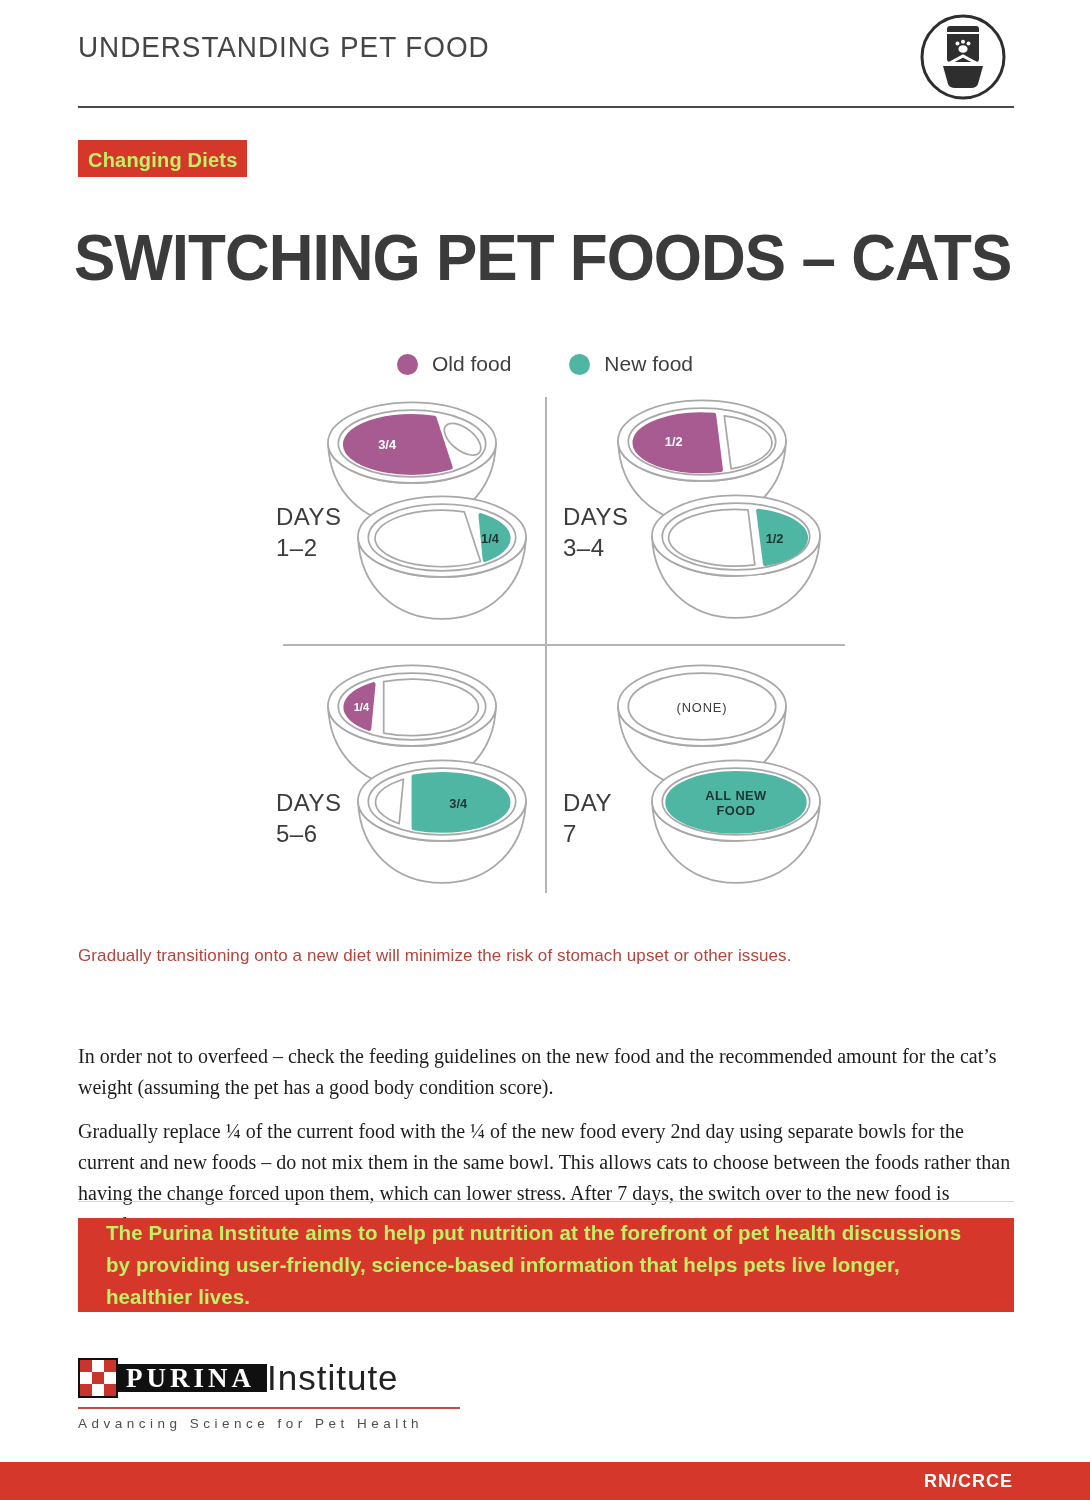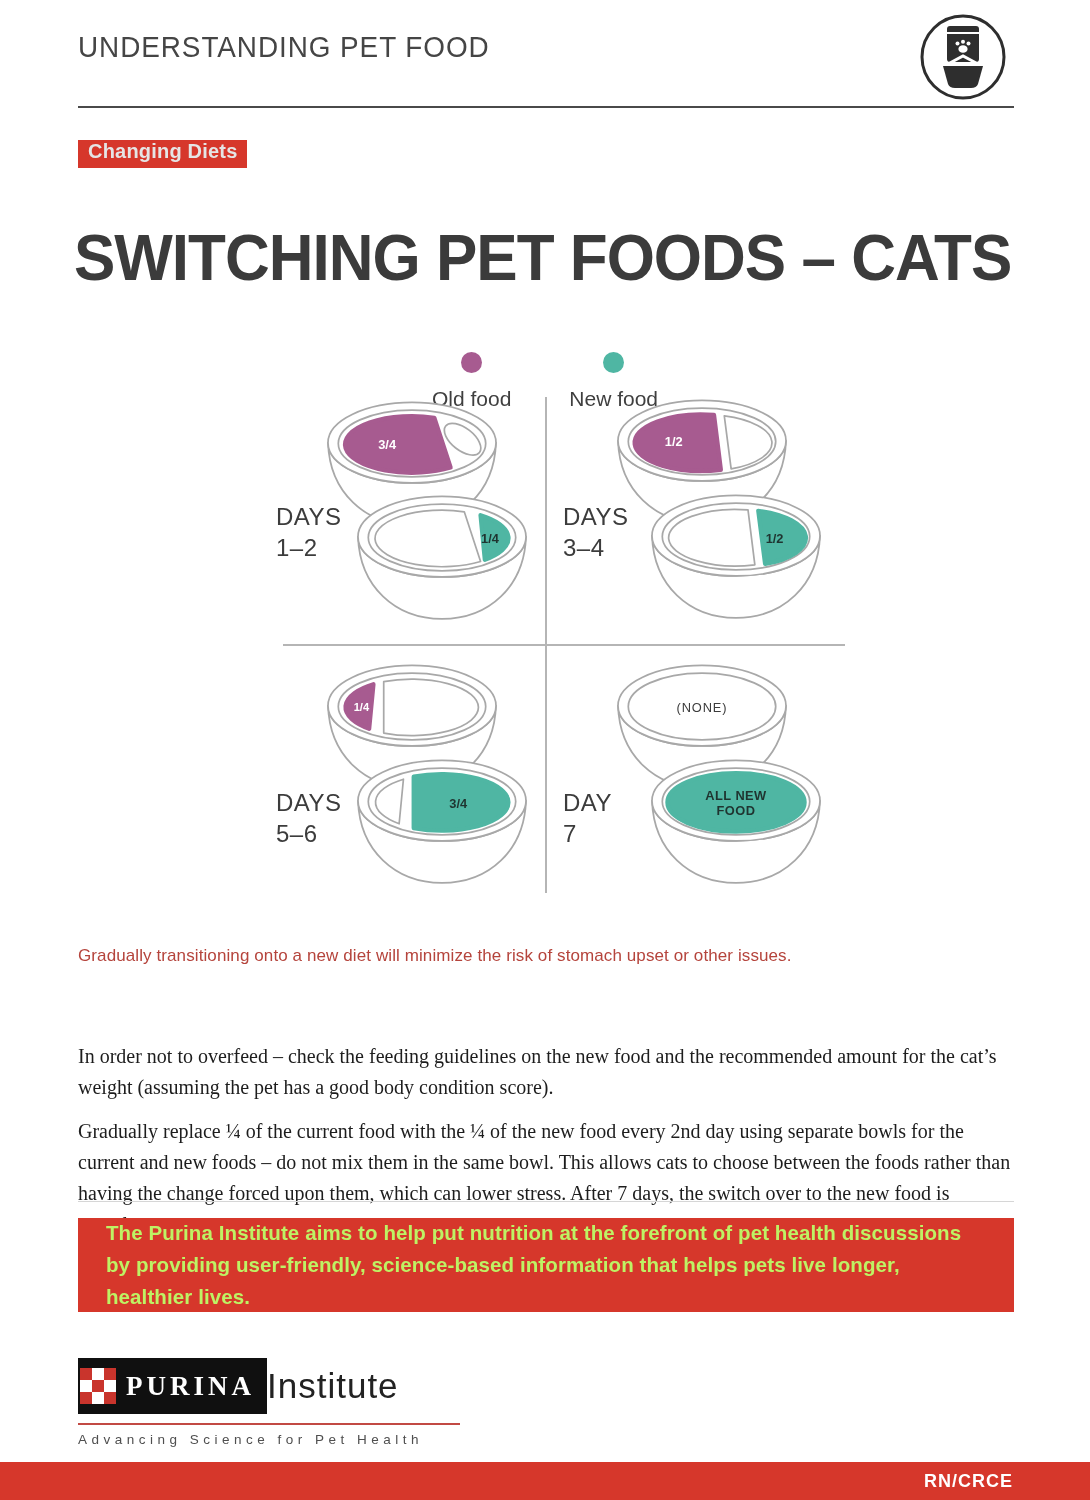--- a/index.html
+++ b/index.html
@@ -20,32 +20,32 @@
   
   .header-title{
     position:absolute;left:78px;top:30px;font-size:30px;letter-spacing:1px;
     color:#454545;font-weight:400;transform:scaleX(.93);transform-origin:left center;
     white-space:nowrap;
   }
   .header-icon{position:absolute;left:918px;top:12px;}
   .header-rule{position:absolute;left:78px;top:106px;width:936px;height:2px;background:#4a4a4a;}
   
   .badge{
-    position:absolute;left:78px;top:140px;background:var(--brand-red,#d6372b);color:#e5e5e5;
-    font-size:20px;font-weight:700;padding:0 10px 5px 10px;letter-spacing:.2px;
+    position:absolute;left:78px;top:140px;background:var(--brand-red,#d6372b);color:#bef264;
+    font-size:20px;font-weight:700;padding:9px 10px 5px 10px;letter-spacing:.2px;
   }
   
   .title{
     position:absolute;left:74px;top:220px;width:960px;
     font-size:62px;font-weight:800;letter-spacing:-1px;color:#3b3b3b;
     transform:scaleY(1.05);transform-origin:left top;white-space:nowrap;
   }
   
   .legend{position:absolute;left:0;top:352px;width:1090px;display:flex;justify-content:center;gap:58px;}
-  .legend-item{display:flex;align-items:center;gap:14px;flex-direction:column;}
+  .legend-item{display:flex;align-items:center;gap:14px;}
   .dot{width:21px;height:21px;border-radius:50%;display:inline-block;}
   .dot-old{background:var(--old-food,#a75b90);}
   .dot-new{background:var(--new-food,#4fb6a3);}
   .legend-label{font-size:21px;color:#3f3f3f;}
   
   .diagram{position:absolute;left:0;top:385px;width:1090px;height:530px;}
   .vline{position:absolute;left:545px;top:12px;width:2px;height:496px;background:#b5b5b5;}
   .hline{position:absolute;left:283px;top:259px;width:562px;height:2px;background:#b5b5b5;}
   .qlabel{position:absolute;font-size:24px;font-weight:400;line-height:1.3;letter-spacing:.5px;color:#3c3c3c;}
   .bowl{position:absolute;overflow:visible;}
@@ -73,21 +73,21 @@
   .pre-banner-rule{position:absolute;left:78px;top:1201px;width:936px;height:1px;background:#d6d6d6;}
   .banner{
     position:absolute;left:78px;top:1218px;width:936px;height:94px;
     background:var(--brand-red,#d6372b);color:#bef264;display:flex;align-items:center;
     padding:0 28px;
   }
   .banner p{font-size:20.5px;font-weight:700;line-height:1.55;letter-spacing:.1px;}
   
   .logo-block{position:absolute;left:78px;top:1358px;}
   .logo-row{display:flex;align-items:center;}
-  .purina-box{display:flex;align-items:center;background:#101010;height:56px;padding-right:12px;}
+  .purina-box{display:flex;align-items:center;background:#101010;height:28px;padding-right:12px;}
   .checkerboard{display:block;}
   .purina-word{
     font-family:"Liberation Serif","DejaVu Serif",serif;font-weight:700;color:#fff;
     font-size:27px;letter-spacing:4px;margin-left:8px;
   }
   .institute-word{font-size:35px;font-weight:400;color:#222;margin-left:0;letter-spacing:1px;text-align:center;}
   .logo-underline{width:382px;height:2px;background:#c24a44;margin-top:9px;}
   .logo-tagline{margin-top:7px;font-size:13.5px;letter-spacing:4.5px;color:#4f4f4f;white-space:nowrap;}
   
   .footer-bar{

